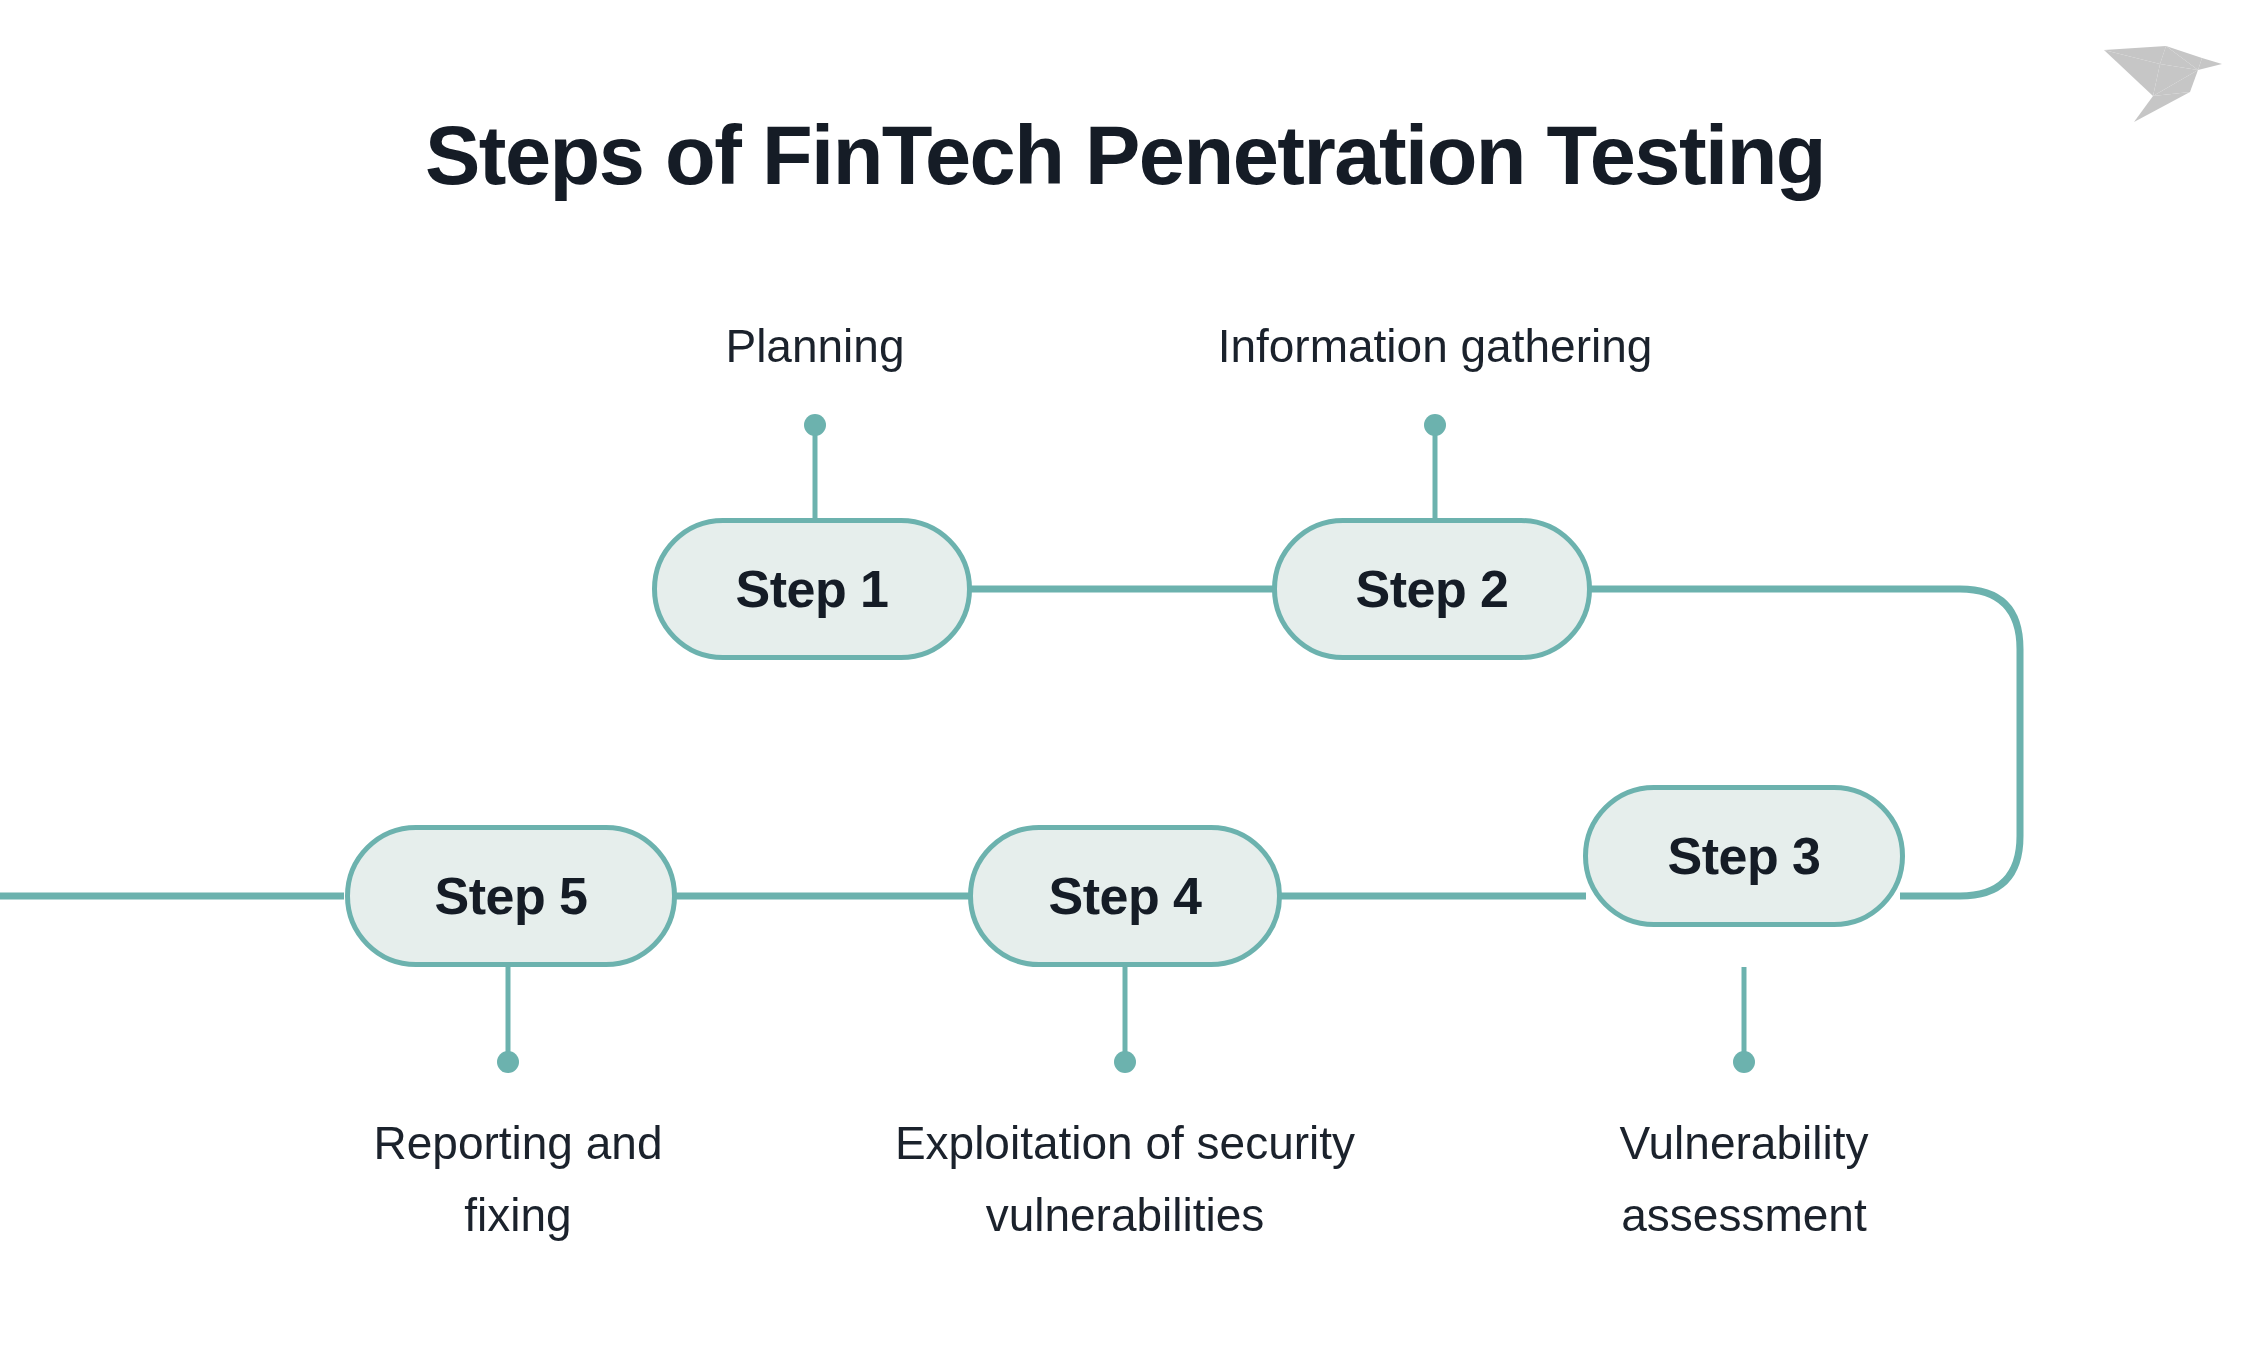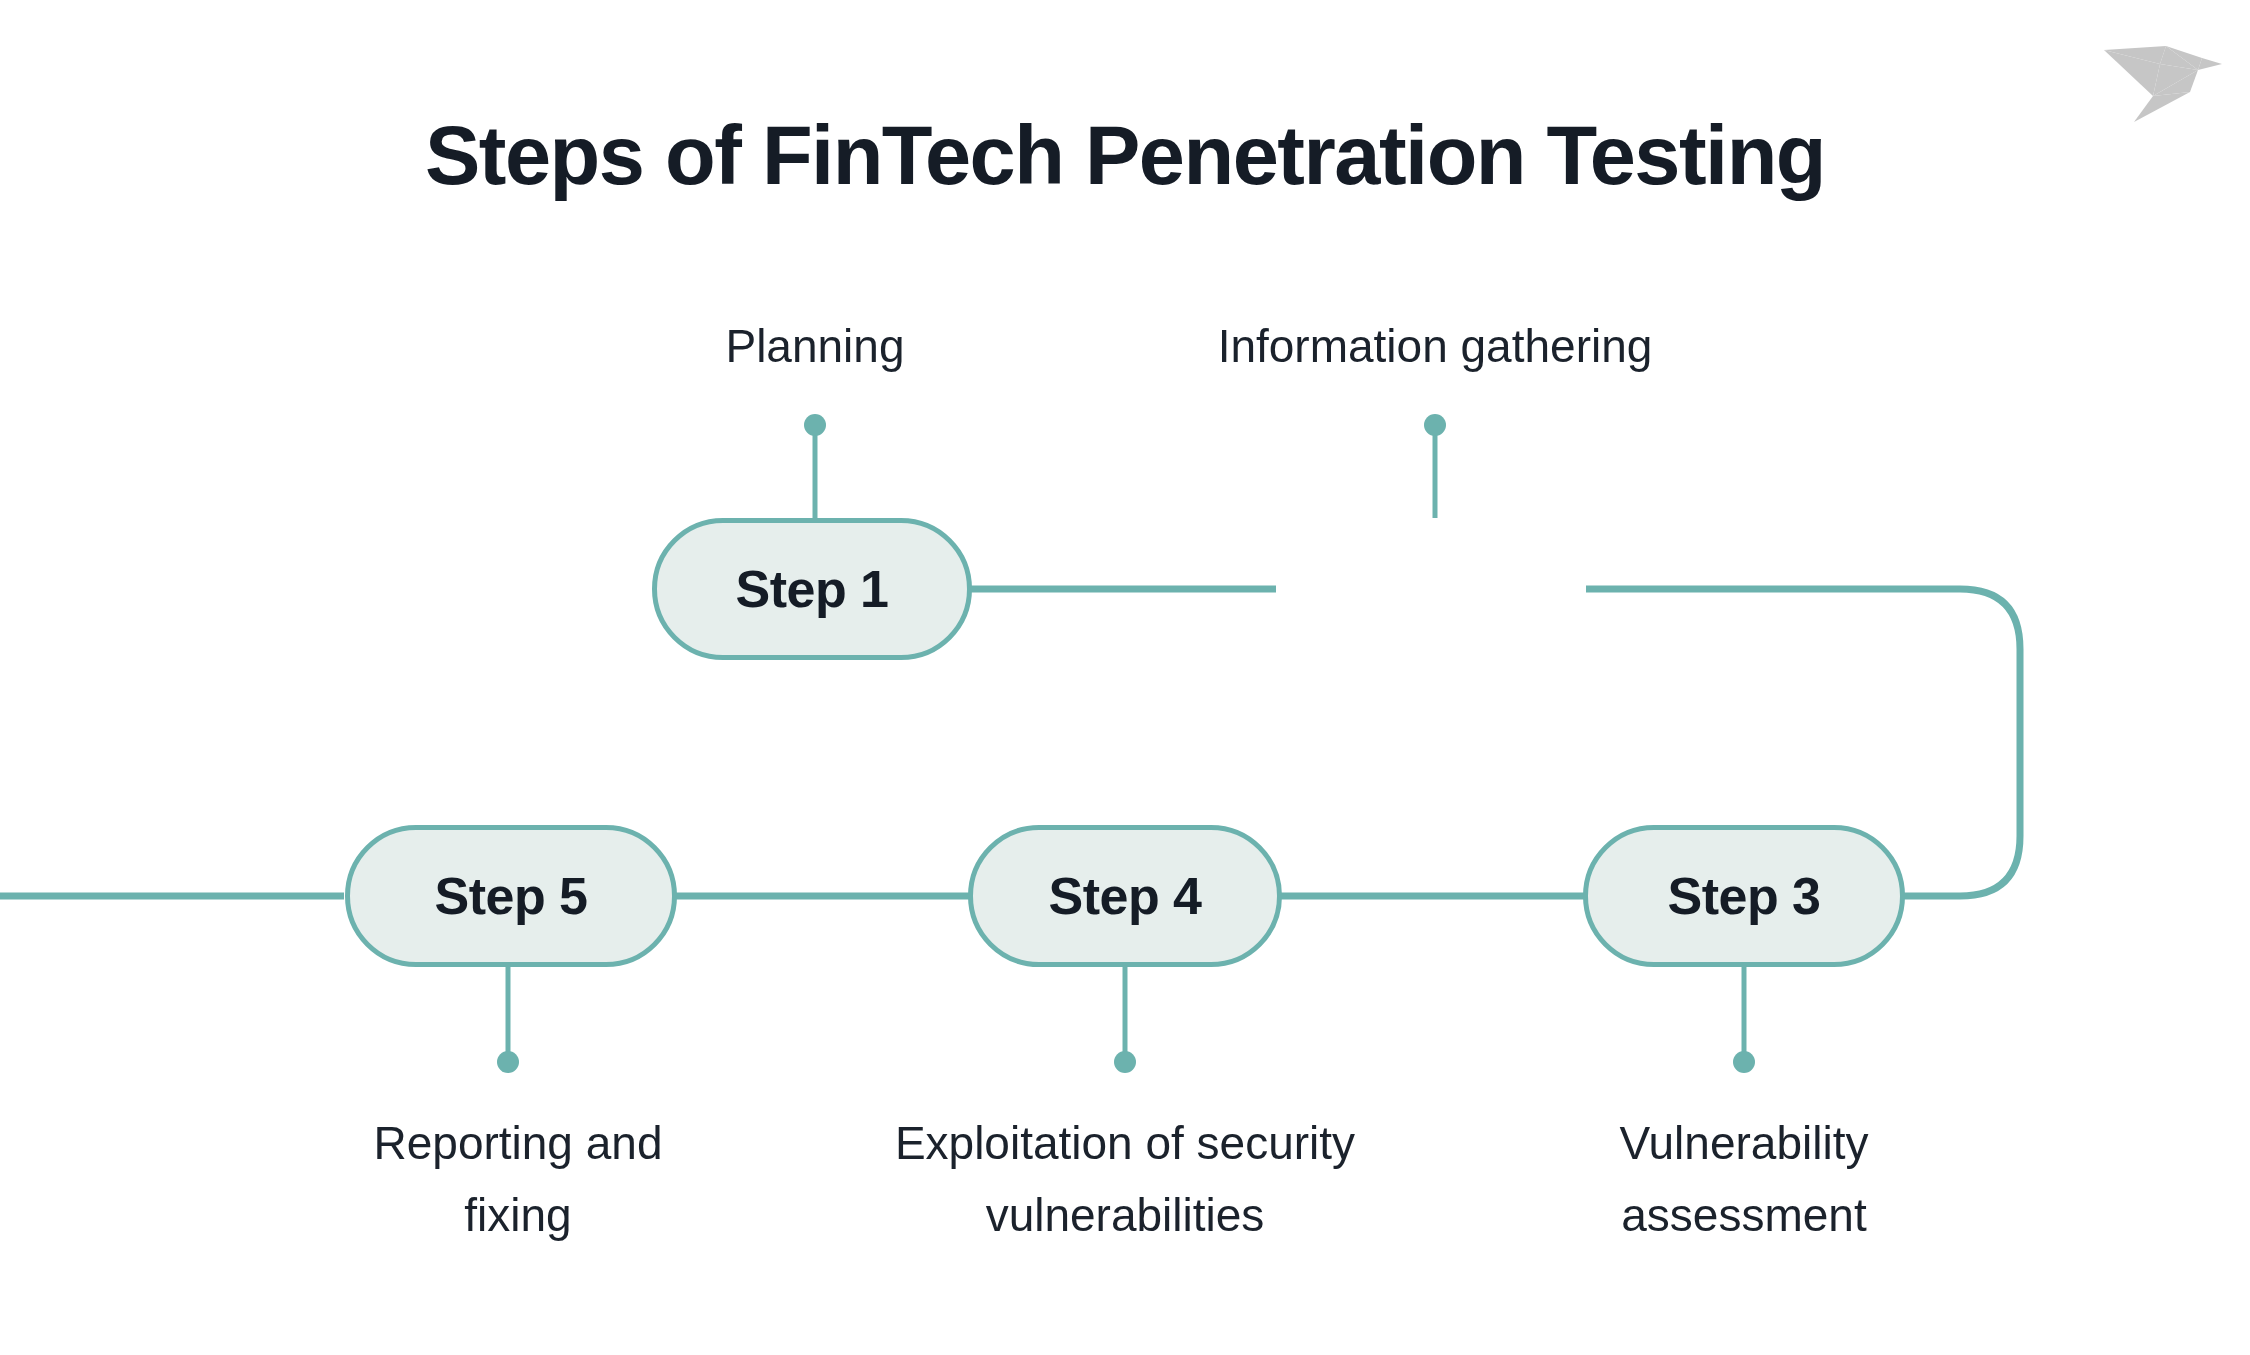--- a/index.html
+++ b/index.html
@@ -128,21 +128,24 @@
       <circle cx="1435" cy="425" r="11"></circle>
       <circle cx="1744" cy="1062" r="11"></circle>
       <circle cx="1125" cy="1062" r="11"></circle>
       <circle cx="508" cy="1062" r="11"></circle>
     </g>
   </svg>
 
   <div class="pill" style="left:652px;  top:518px; width:320px;">
     <span class="pill-label">Step 1</span>
   </div>
-  <div class="pill" style="left:1583px; top:825px; width:322px;">
+  <div class="pill" style="left:1272px; top:518px; width:320px;">
+    <span class="pill-label">Step 2</span>
+  </div>
+  <div class="pill" style="left:1583px; top:785px; width:322px;">
     <span class="pill-label">Step 3</span>
   </div>
   <div class="pill" style="left:968px;  top:825px; width:314px;">
     <span class="pill-label">Step 4</span>
   </div>
   <div class="pill" style="left:345px;  top:825px; width:332px;">
     <span class="pill-label">Step 5</span>
   </div>
 
   <div class="caption" style="left:565px; top:310px; width:500px;">

